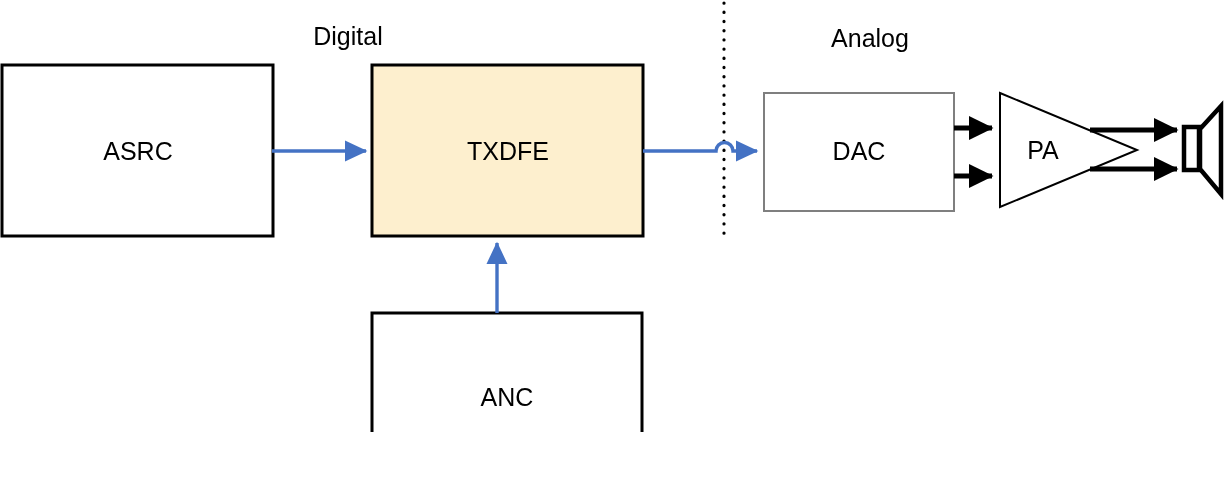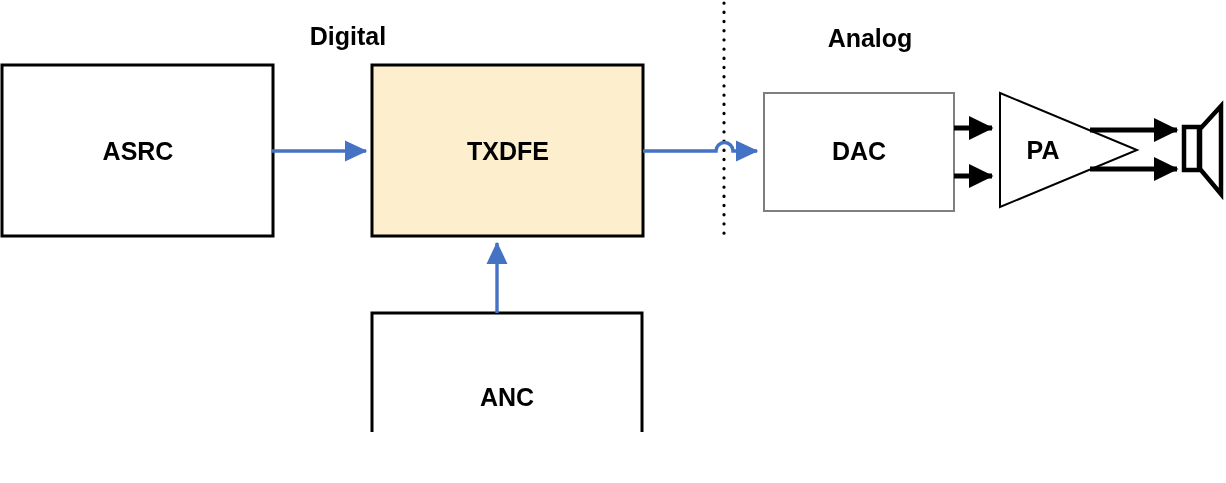--- a/index.html
+++ b/index.html
@@ -9,21 +9,20 @@
   }
   body {
     font-family: "Liberation Sans", sans-serif;
   }
   #canvas {
     position: relative;
     width: 1226px;
     height: 432px;
     background: #ffffff;
     overflow: hidden;
-    font-weight: bold;
   }
   #diagram-svg {
     position: absolute;
     left: 0;
     top: 0;
     width: 1226px;
     height: 483px;
   }
   .blk-label {
     font-family: "Liberation Sans", sans-serif;

